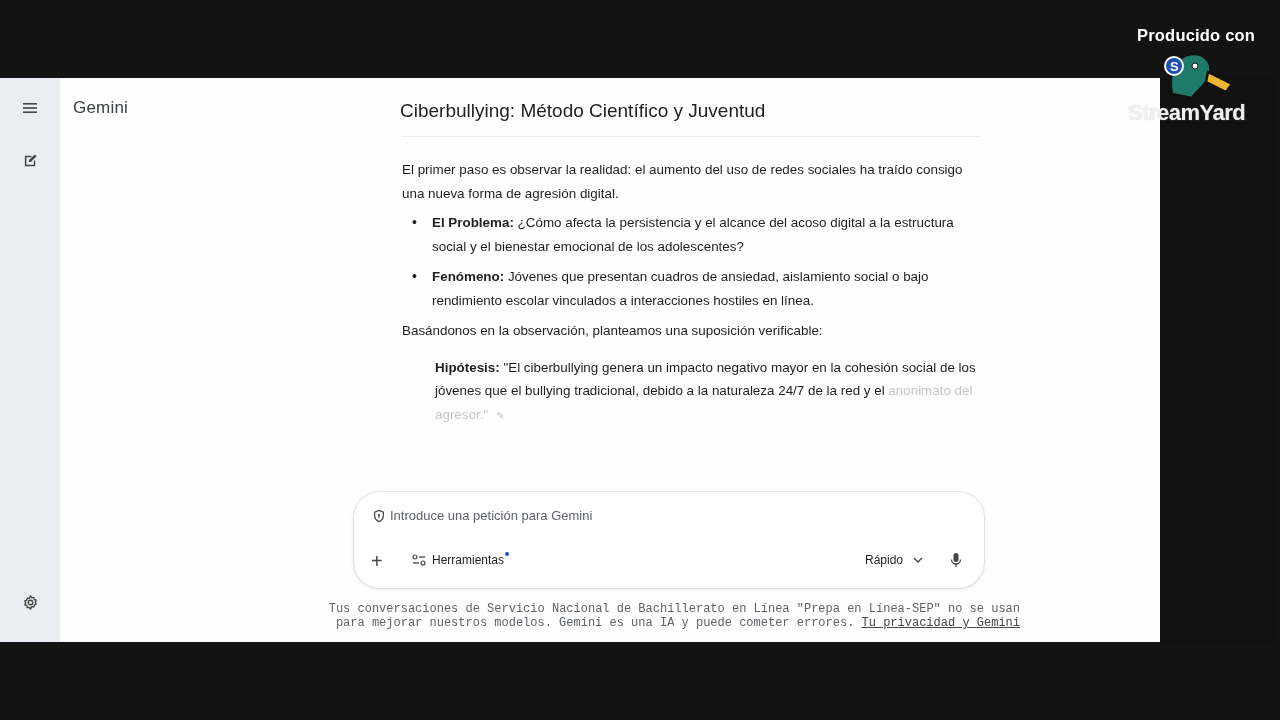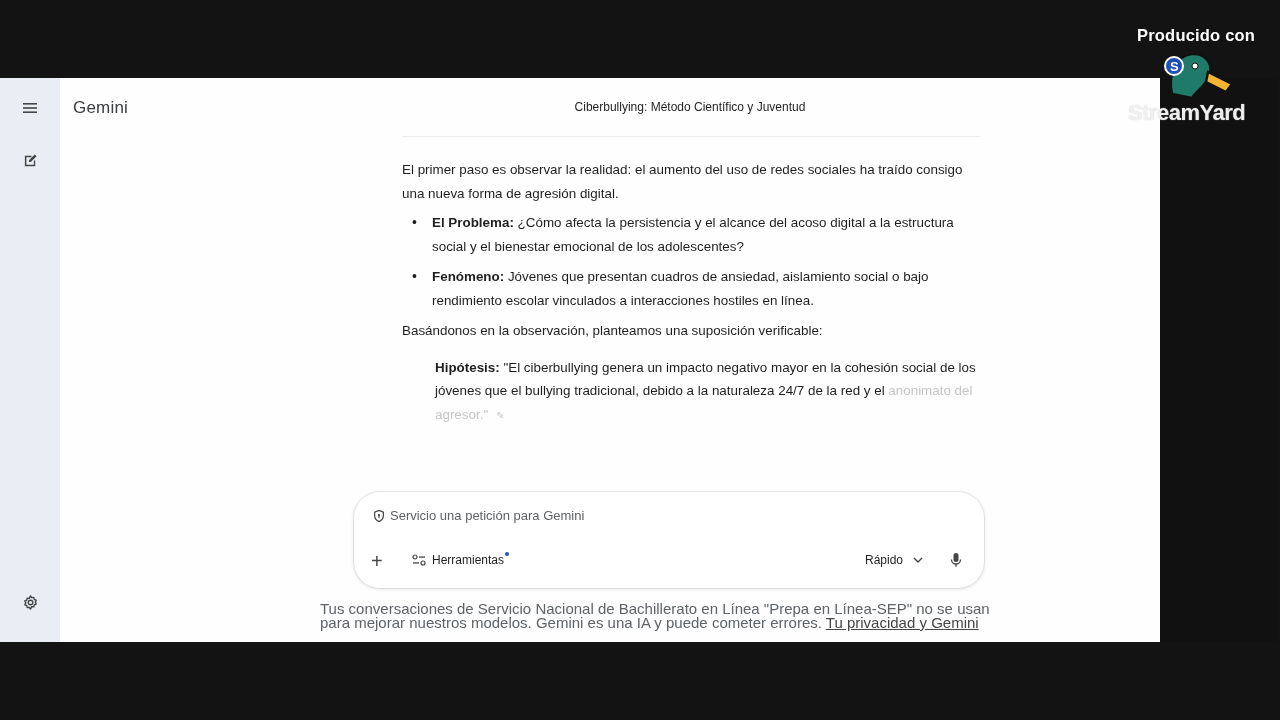--- a/index.html
+++ b/index.html
@@ -3,21 +3,21 @@
 <meta charset="utf-8">
 <style>
   * { box-sizing: border-box; margin: 0; padding: 0; }
   html, body { width: 1280px; height: 720px; overflow: hidden; background: #111111; font-family: "Liberation Sans", sans-serif; }
   .letterbox-top { position: absolute; left: 0; top: 0; width: 1280px; height: 78px; background: #131313; }
   .letterbox-bottom { position: absolute; left: 0; top: 642px; width: 1280px; height: 78px; background: #131313; }
   .app { position: absolute; left: 0; top: 78px; width: 1160px; height: 564px; background: #fdfefd; overflow: hidden; }
   .rail { position: absolute; left: 0; top: 0; width: 60px; height: 564px; background: #eaedf4; }
   .rail-btn { position: absolute; left: 18px; width: 24px; height: 24px; display: flex; align-items: center; justify-content: center; color: #444746; }
   .brand { position: absolute; left: 73px; top: 20px; font-size: 17px; color: #3c4043; letter-spacing: 0.2px; }
-  .conv-title { position: absolute; left: 400px; width: 580px; top: 22px; text-align: center; font-size: 12px; color: #1f1f1f; }
+  .conv-title { position: absolute; left: 400px; width: 580px; top: 22px; font-size: 19px; color: #1f1f1f; }
   .title-divider { position: absolute; left: 402px; width: 578px; top: 58px; height: 1px; background: #eceeee; }
   .top-right { position: absolute; left: 1192px; top: 14px; width: 78px; height: 34px; border-radius: 17px; background: #f3f4f4; border: 1px solid #e2e4e4; }
   .kebab { position: absolute; left: 1163px; top: 21px; color: #444; font-size: 14px; line-height: 6px; width: 6px; }
   .edu { position: absolute; left: 1203px; top: 24px; font-size: 14px; color: #444746; }
   .avatar { position: absolute; left: 1234px; top: 17px; width: 28px; height: 28px; border-radius: 50%; background: #6b3a35; color: #f2e6e2; font-size: 13px; display: flex; align-items: center; justify-content: center; }
   .content { position: absolute; left: 402px; top: 80px; width: 580px; color: #1f1f1f; font-size: 13.4px; line-height: 23.5px; }
   .content h3 { font-size: 13.6px; font-weight: bold; color: #1f1f1f; margin-bottom: 5px; }
   .content p { margin-bottom: 6px; }
   .content ul { list-style: none; margin-left: 10px; }
   .content li { position: relative; padding-left: 20px; margin-bottom: 7px; }
@@ -29,21 +29,21 @@
   .b { font-weight: bold; }
   .edit-pencil { color: #c4c6c6; font-size: 10px; margin-left: 8px; }
   .composer { position: absolute; left: 354px; top: 414px; width: 630px; height: 96px; background: #ffffff; border-radius: 26px; box-shadow: 0 1px 4px rgba(0,0,0,0.12), 0 0 0 1px #eceeee; }
   .composer-input { position: absolute; left: 18px; top: 16px; display: flex; align-items: center; gap: 4px; font-size: 13px; color: #5f6368; }
   .composer-bar { position: absolute; left: 0; top: 58px; width: 630px; height: 26px; }
   .plus { position: absolute; left: 17px; top: 0px; font-size: 20px; color: #444746; line-height: 22px; }
   .tools { position: absolute; left: 58px; top: 3px; display: flex; align-items: center; gap: 6px; font-size: 12px; color: #1f1f1f; }
   .tools-dot { width: 4px; height: 4px; border-radius: 50%; background: #1a56b8; position: relative; top: -6px; left: -5px; }
   .speed { position: absolute; left: 511px; top: 3px; font-size: 12px; color: #1f1f1f; display: flex; align-items: center; gap: 10px; }
   .mic { position: absolute; left: 596px; top: 2px; color: #444746; }
-  .disclaimer { position: absolute; left: 320px; width: 700px; top: 524px; text-align: left; font-size: 15px; line-height: 14px; color: #5f6368; }
+  .disclaimer { position: absolute; left: 320px; width: 700px; top: 524px; text-align: right; font-size: 12px; line-height: 14px; color: #5f6368; font-family: Liberation Mono, monospace; }
   .disclaimer a { color: #444746; text-decoration: underline; }
   .sy-text { position: absolute; left: 1137px; top: 19px; font-size: 16.5px; color: #ffffff; font-weight: bold; letter-spacing: 0.2px; margin-top: 7px; }
   .sy-logo { position: absolute; left: 1160px; top: 46px; width: 80px; height: 60px; }
   .sy-word { position: absolute; left: 1128px; top: 100px; font-size: 22px; color: rgba(255,255,255,0.78); font-weight: bold; letter-spacing: -0.5px; text-shadow: 0 0 1px #bbb; }
   .rborder { position: absolute; left: 1278px; top: 78px; width: 2px; height: 564px; background: #131313; }
 </style>
 </head>
 <body>
 
 <div class="letterbox-top"></div>
@@ -91,21 +91,21 @@
   </div>
   <div class="fade"></div>
 
   <div class="composer">
     <div class="composer-input">
       <svg width="14" height="14" viewBox="0 0 16 16">
           <path d="M8 1.5l5 2v4c0 3.3-2.2 5.8-5 7-2.8-1.2-5-3.7-5-7v-4z" fill="none" stroke="#444746" stroke-width="1.4"></path>
           <circle cx="8" cy="7" r="1.2" fill="#444746"></circle>
           <rect x="7.4" y="7.5" width="1.2" height="3" fill="#444746"></rect>
         </svg>
-      <span>Servicio una petición para Gemini</span>
+      <span>Introduce una petición para Gemini</span>
     </div>
     <div class="composer-bar">
       <div class="plus">+</div>
       <div class="tools">
         <svg width="14" height="12" viewBox="0 0 14 12">
             <circle cx="3" cy="3" r="2" fill="none" stroke="#444746" stroke-width="1.2"></circle>
             <rect x="7" y="2.4" width="6" height="1.3" fill="#444746"></rect>
             <rect x="1" y="8.3" width="6" height="1.3" fill="#444746"></rect>
             <circle cx="11" cy="9" r="2" fill="none" stroke="#444746" stroke-width="1.2"></circle>
           </svg>

